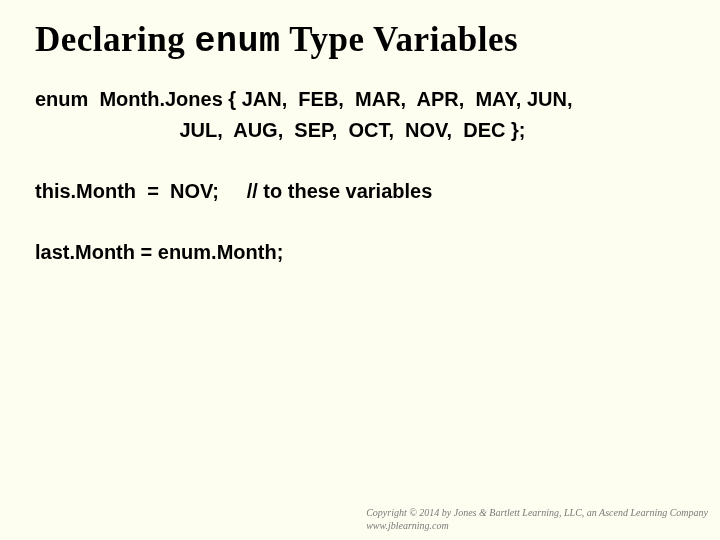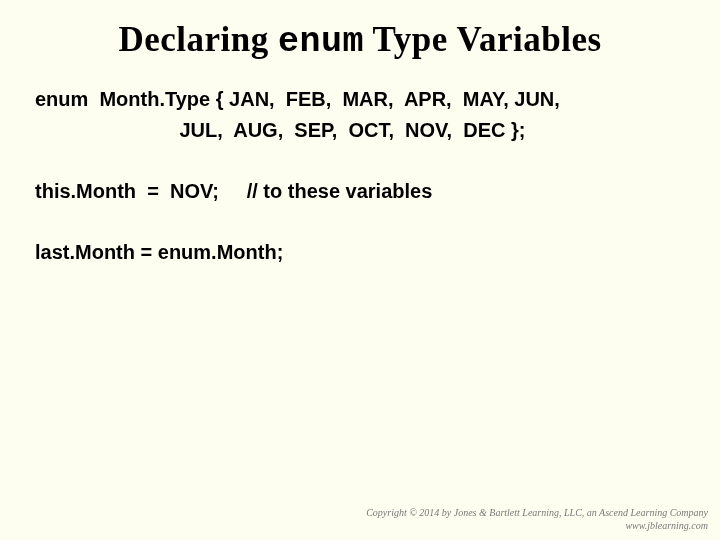--- a/index.html
+++ b/index.html
@@ -12,21 +12,21 @@
     overflow: hidden;
   }
   .slide {
     padding: 20px 35px 0 35px;
   }
   .title {
     font-family: Georgia, 'Times New Roman', serif;
     font-size: 35px;
     font-weight: bold;
     color: #000;
-    text-align: center;
+    text-align: left;
     margin-bottom: 22px;
     letter-spacing: 0.5px;
   }
   .title .mono {
     font-family: 'Courier New', Courier, monospace;
     font-weight: bold;
   }
   .code-block {
     font-size: 20px;
     line-height: 1.55;
@@ -39,38 +39,37 @@
   .group {
     margin-bottom: 30px;
   }
   .copyright {
     position: absolute;
     bottom: 8px;
     right: 12px;
     font-size: 10px;
     font-style: italic;
     color: #7a7a7a;
-    text-align: right;
     line-height: 1.25;
     font-family: Georgia, 'Times New Roman', serif;
   }
 </style>
 </head>
 <body>
 
 <div class="slide">
 
   <h1 class="title">
     <span>Declaring </span><span class="mono">enum</span><span> Type Variables</span>
   </h1>
 
   <div class="code-block">
 
     <div class="group">
-      <div class="line">enum  Month.Type { JAN,  FEB,  MAR,  APR,  MAY, JUN,</div>
+      <div class="line">enum  Month.Jones { JAN,  FEB,  MAR,  APR,  MAY, JUN,</div>
       <div class="line">                          JUL,  AUG,  SEP,  OCT,  NOV,  DEC };</div>
     </div>
 
     <div class="group">
     </div>
 
     <div class="group">
       <div class="line">this.Month  =  NOV;     // to these variables</div>
     </div>
 

